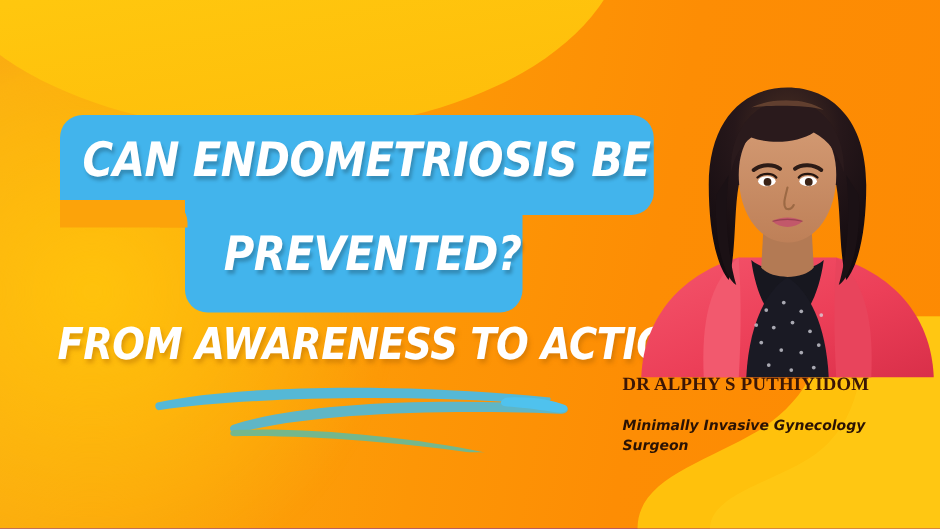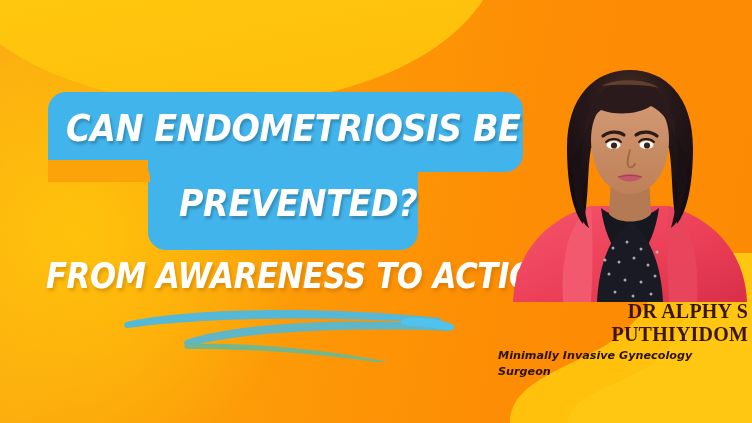--- a/index.html
+++ b/index.html
@@ -144,35 +144,34 @@
 
   
   .credit {
     position: absolute;
     left: 498px;
     top: 300px;
     width: 250px;
   }
   .credit-name {
     font-family: "Liberation Serif", serif;
-    font-size: 20px;
+    font-size: 15px;
     font-weight: 700;
     color: #3B1606;
     letter-spacing: 0.2px;
     line-height: 1.15;
-    text-align: right;
   }
   .credit-role {
     font-family: "DejaVu Sans", sans-serif;
     font-size: 11.2px;
     font-weight: 700;
     font-style: italic;
     color: #2A1204;
     line-height: 1.45;
-    margin-top: 2px;
+    margin-top: 16px;
   }
 </style>
 </head>
 <body>
 
 <div id="poster">
 
   <div class="bg-base"></div>
   <div class="bg-left-glow"></div>
   <div class="bg-top-ellipse"></div>

